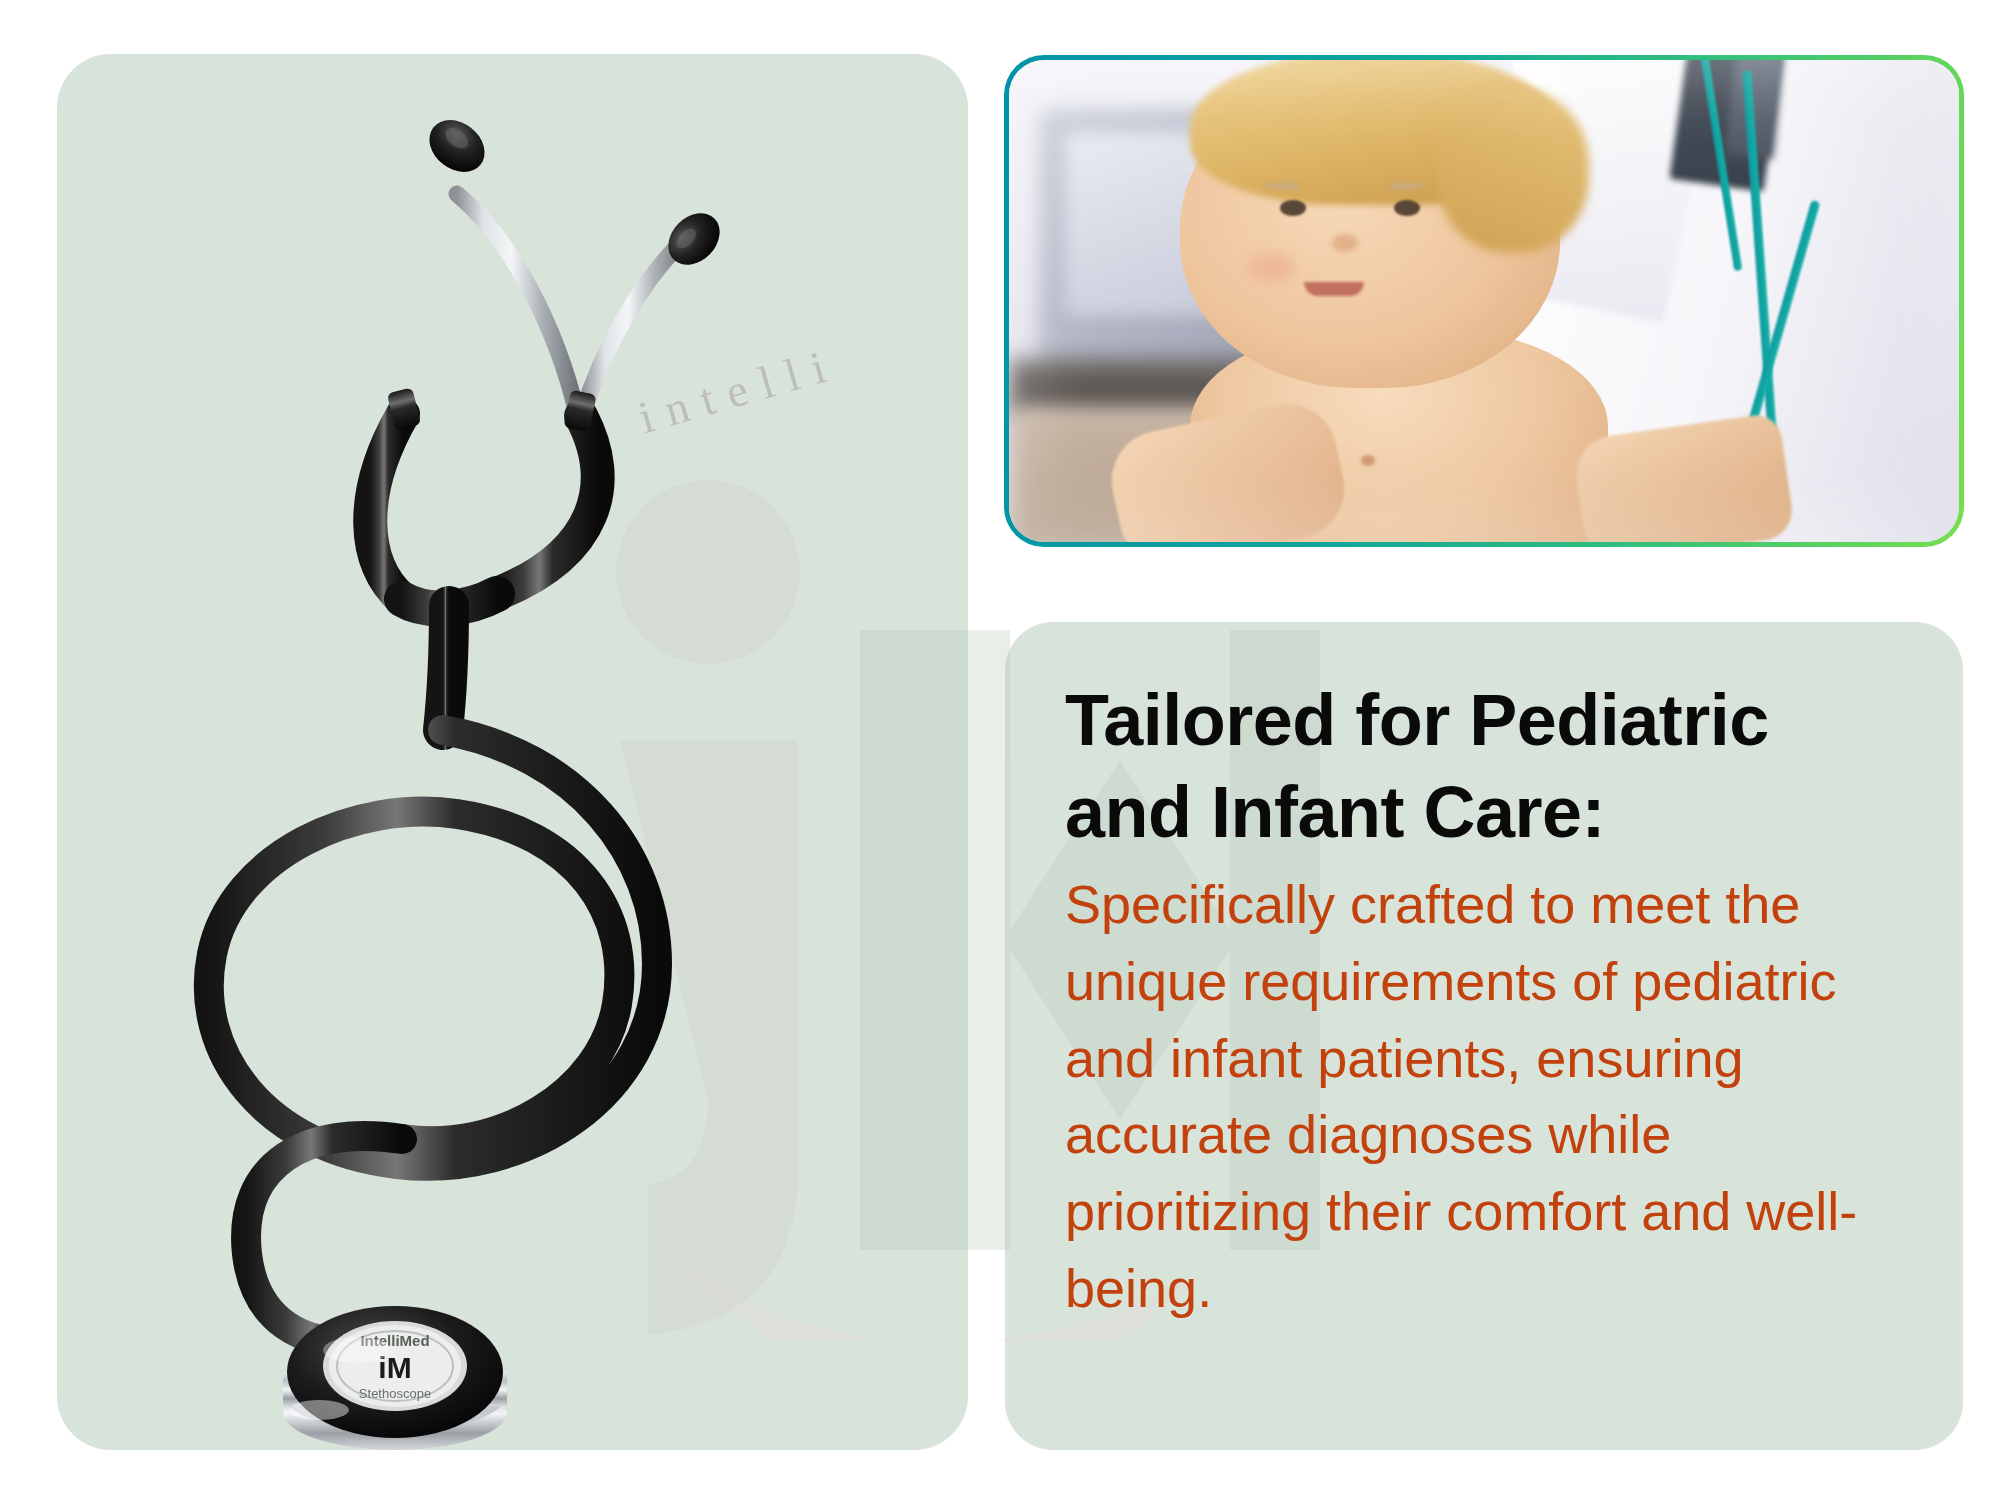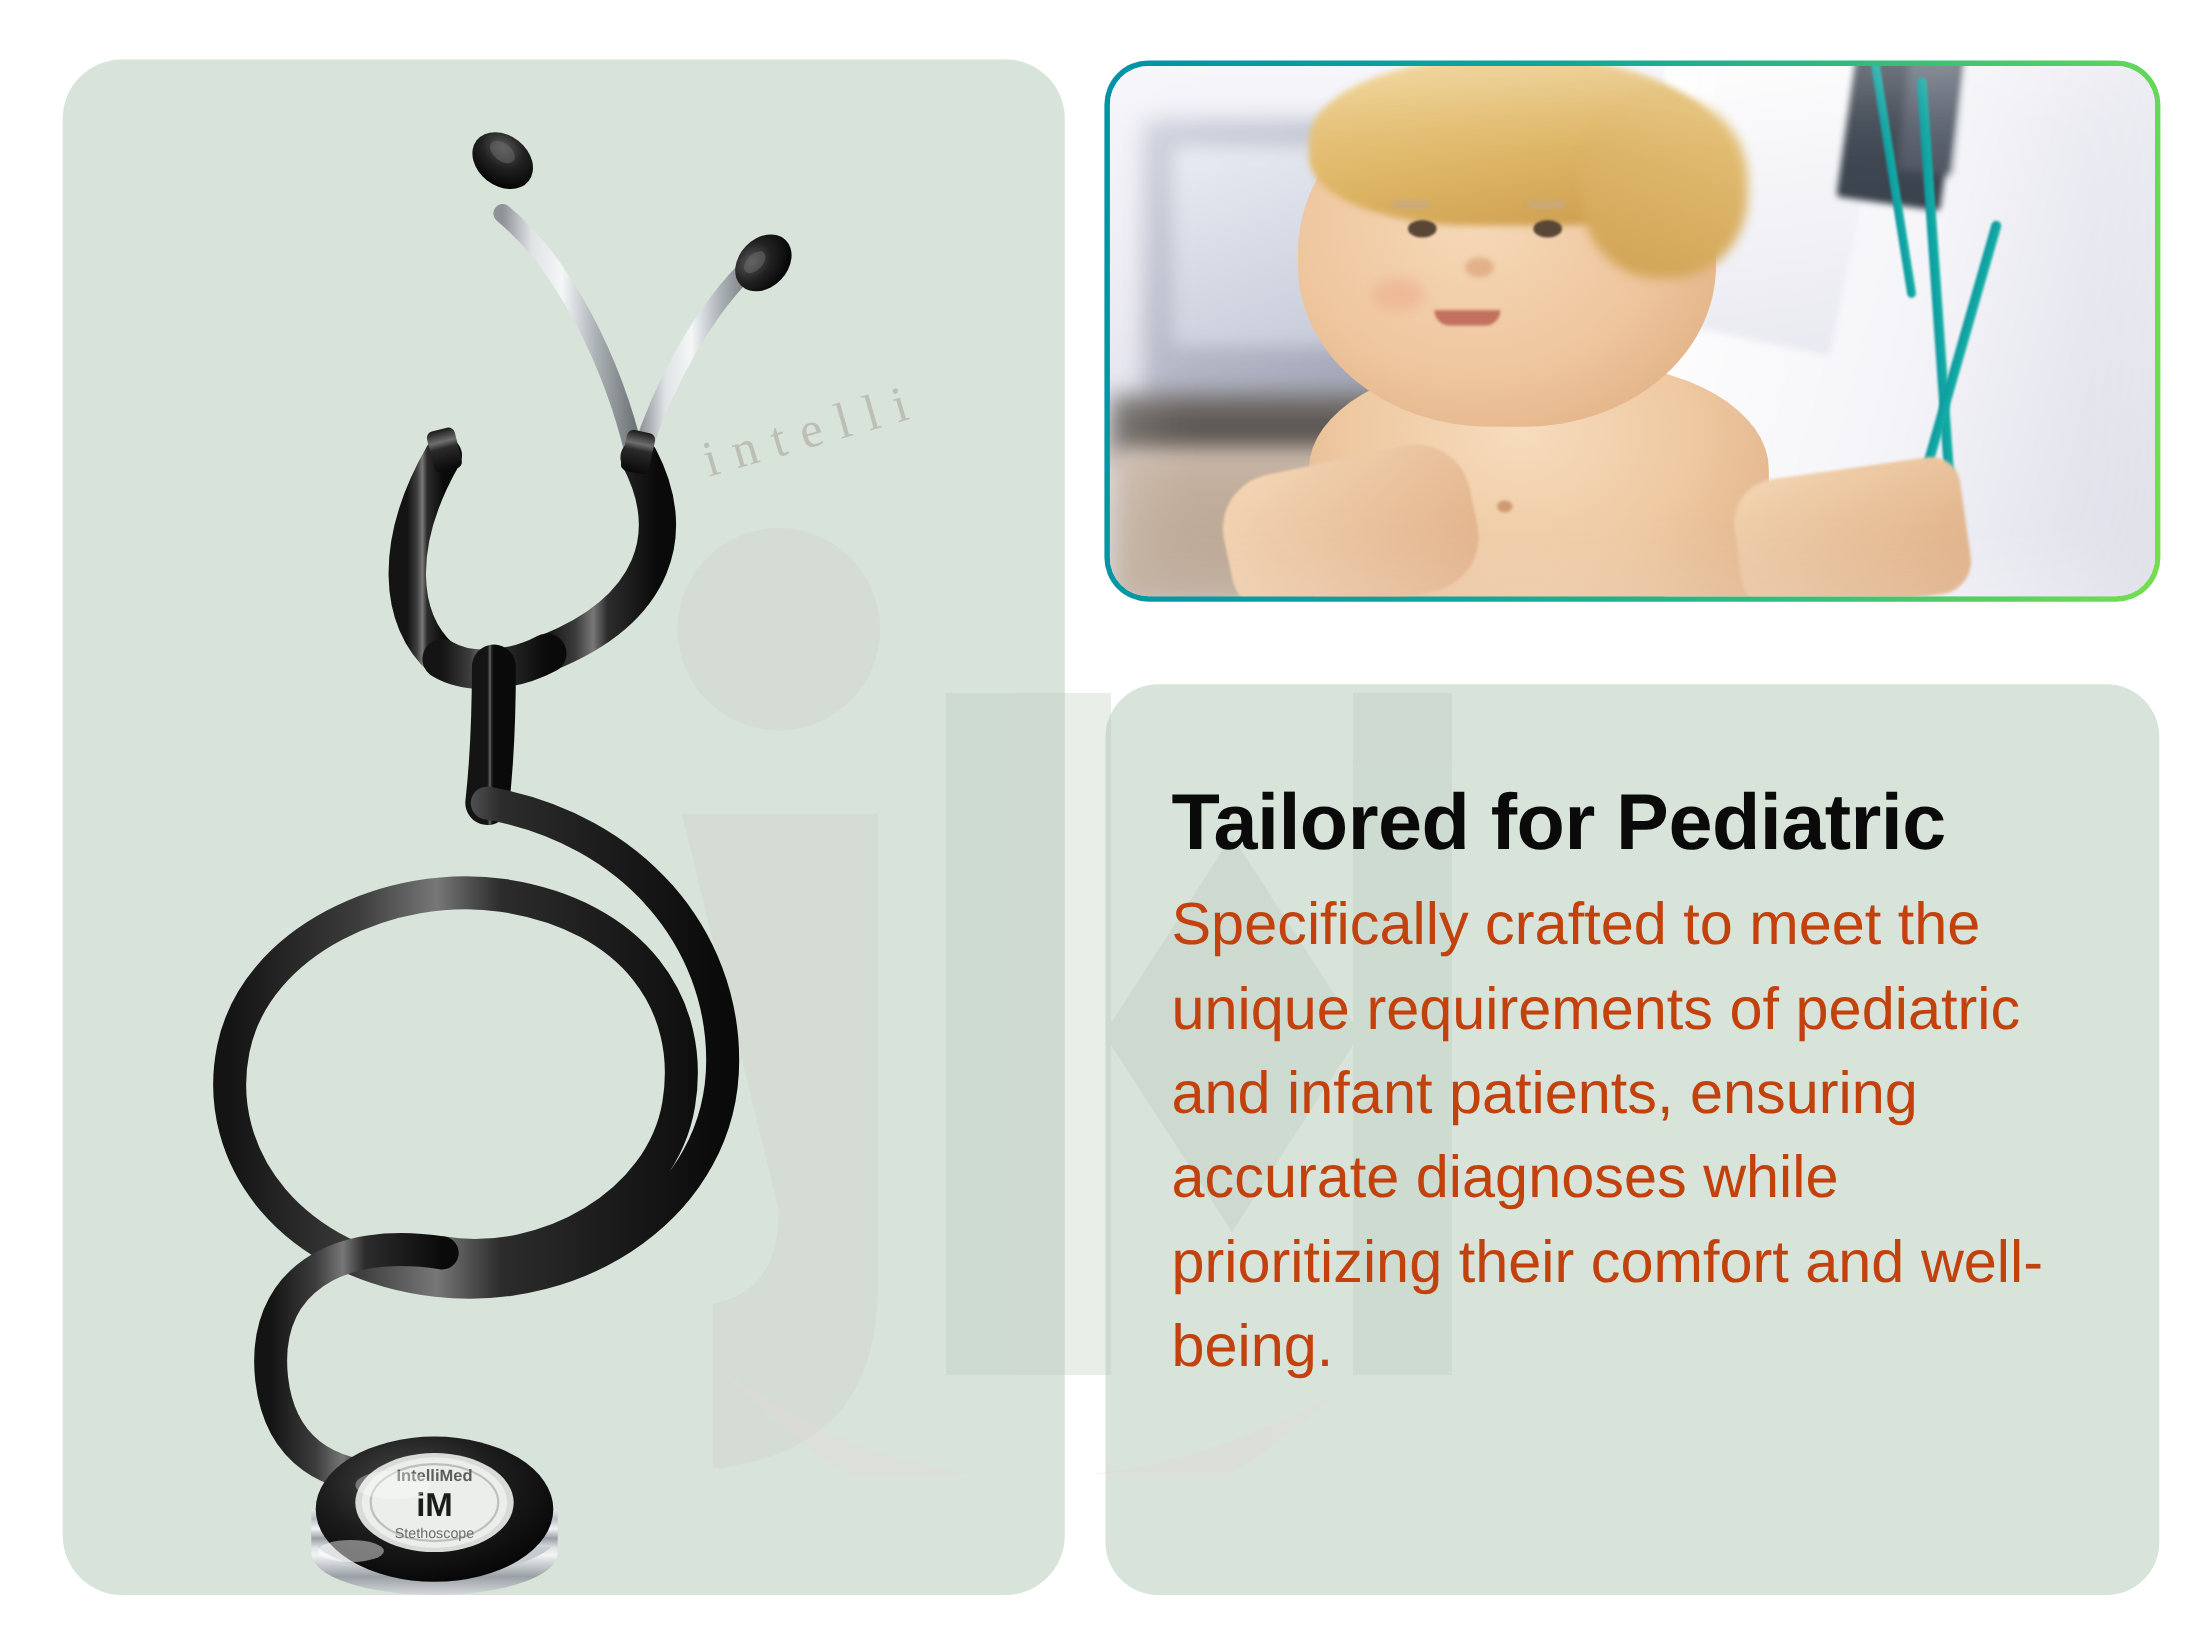--- a/index.html
+++ b/index.html
@@ -55,21 +55,21 @@
   }
   .card-product .wm-text-inner {
     position: absolute; left: 583px; top: 338px;
     font-family: "Liberation Serif", serif;
     font-size: 46px; letter-spacing: 14px; color: #b9b9b0;
     transform: rotate(-16deg); transform-origin: left center; opacity: .85;
     white-space: nowrap;
   }
 
   
-  .text-pad { position: relative; z-index: 3; padding: 80px 56px 0 60px; }
+  .text-pad { position: relative; z-index: 3; padding: 52px 56px 0 60px; }
   .headline {
     font-family: "Liberation Sans Narrow", "Liberation Sans", sans-serif;
     font-weight: bold; font-size: 72px; line-height: 1.28;
     color: #0a0a0a; letter-spacing: -.5px;
   }
   .body-copy {
     font-family: "Liberation Sans Narrow", "Liberation Sans", sans-serif;
     font-weight: 400; font-size: 54px; line-height: 1.42;
     color: #c2410c; margin-top: 8px; max-width: 840px;
   }
@@ -347,18 +347,19 @@
         <path d="M300 190 h150 v300 l110 -170 l110 170 v-300 h150 v620 h-150 v-300 l-110 170 l-110 -170 v300 h-150 z"></path>
       </g>
       <g fill="#e9d5d8" opacity="0.5">
         <path d="M90 800 q250 190 560 30 q-280 260 -560 -30 z"></path>
       </g>
     </svg>
 
     <div class="text-pad">
       <h2 class="headline">
         <span>Tailored for Pediatric</span><br>
+        <span>and Infant Care:</span>
       </h2>
       <p class="body-copy">Specifically crafted to meet the unique requirements of pediatric and infant patients, ensuring accurate diagnoses while prioritizing their comfort and well-being.</p>
     </div>
   </div>
 
 </div>
 
 </body></html>

